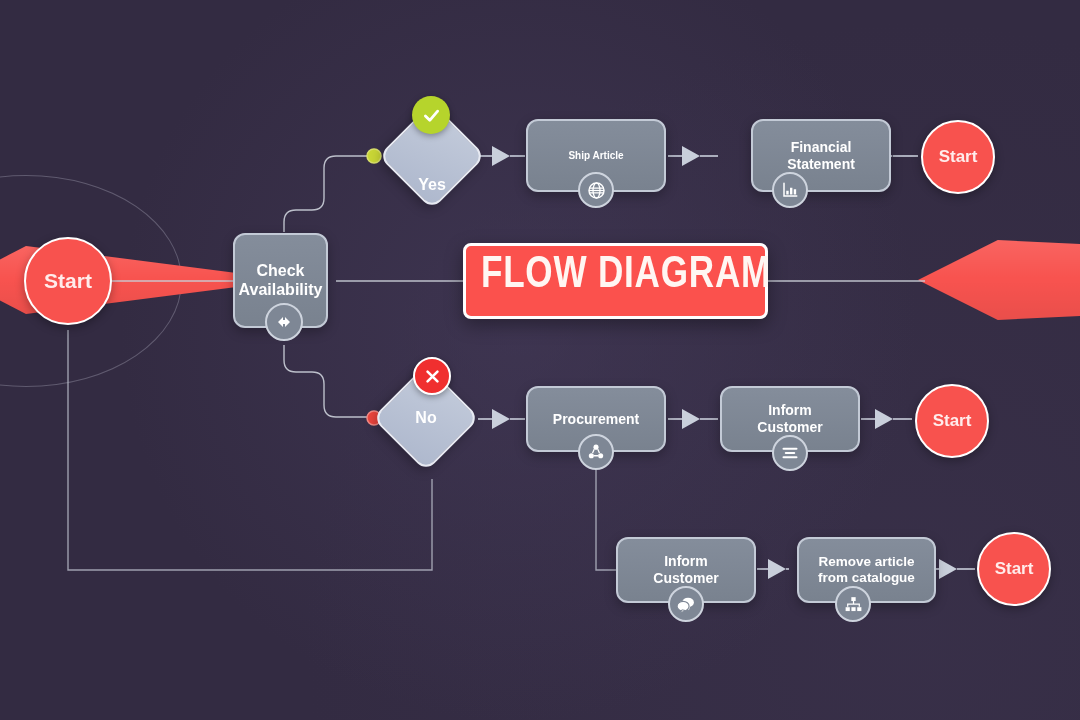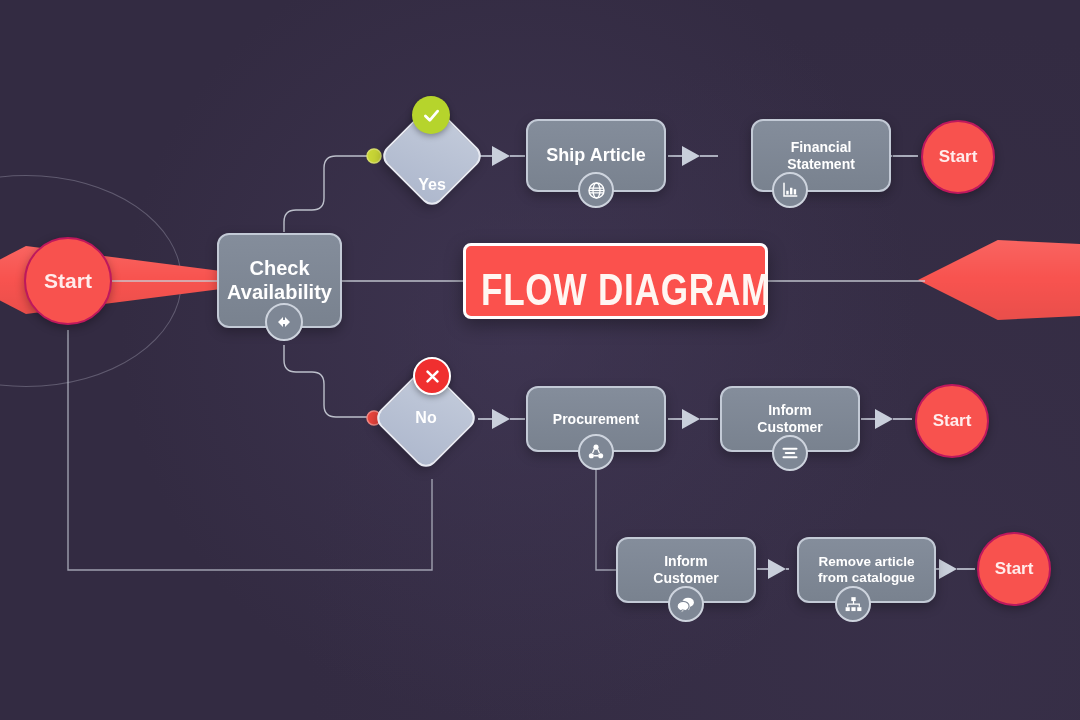--- a/index.html
+++ b/index.html
@@ -62,21 +62,21 @@
     background: linear-gradient(180deg, rgba(255,255,255,0.10) 0%, rgba(255,255,255,0.0) 48%, rgba(0,0,0,0.06) 100%);
   }
   
   .node {
     position: absolute;
     box-sizing: border-box;
   }
   .circle-start {
     border-radius: 50%;
     background: #f8524e;
-    border: 2px solid #be185d;
+    border: 2px solid #ffffff;
     display: flex;
     align-items: center;
     justify-content: center;
     color: #ffeceb;
     font-weight: bold;
     box-shadow: 0 3px 10px rgba(0,0,0,0.30);
   }
   .proc-box {
     border-radius: 12px;
     background: linear-gradient(180deg, #848d9b 0%, #79828f 100%);
@@ -136,21 +136,21 @@
     box-sizing: border-box;
   }
   .chip svg { display: block; }
   
   .title-plate {
     position: absolute;
     background: #fb514d;
     border: 3px solid #ffffff;
     border-radius: 8px;
     display: flex;
-    align-items: flex-end;
+    align-items: flex-start;
     justify-content: center;
     box-shadow: 0 6px 18px rgba(0,0,0,0.35);
     box-sizing: border-box;
     z-index: 4;
     padding-left: 20px;
   }
   .title-text {
     color: #fff6f2;
     font-weight: bold;
     letter-spacing: 1px;
@@ -240,21 +240,21 @@
     </g>
 
     <circle cx="374" cy="156" r="7" fill="#c9d636" stroke="#d9e06a" stroke-width="1.5"></circle>
     <circle cx="374" cy="418" r="7" fill="#f0463f" stroke="#f58b86" stroke-width="1.5"></circle>
   </svg>
 
   <div class="node circle-start" style="left:24px; top:237px; width:88px; height:88px; font-size:21px;">
     <span>Start</span>
   </div>
 
-  <div class="node proc-box" style="left:217px; top:233px; width:125px; height:95px; font-size:20px;">
+  <div class="node proc-box" style="left:233px; top:233px; width:95px; height:95px; font-size:16px;">
     <div>
       <span>Check</span>
       <span>Availability</span>
     </div>
   </div>
   <div class="chip" style="left:265px; top:303px; width:38px; height:38px;">
     <svg width="22" height="14" viewBox="0 0 22 14" aria-hidden="true">
       <path fill="#ffffff" d="M5 7 L10 2 L10 5 L12 5 L12 2 L17 7 L12 12 L12 9 L10 9 L10 12 Z"></path>
       <rect x="8" y="5.6" width="6" height="2.8" fill="#ffffff"></rect>
     </svg>
@@ -263,21 +263,21 @@
   <div class="node diamond-wrap" style="left:394px; top:118px; width:76px; height:76px;align-items:flex-end;">
     <div class="diamond-shape"></div>
     <span class="diamond-label" style="font-size:16px;">Yes</span>
   </div>
   <div class="badge ok" style="left:412px; top:96px; width:38px; height:38px;">
     <svg width="21" height="21" viewBox="0 0 24 24" aria-hidden="true">
       <path fill="none" stroke="#ffffff" stroke-width="3.2" stroke-linecap="round" stroke-linejoin="round" d="M5 12.5 L10 17.5 L19 7"></path>
     </svg>
   </div>
 
-  <div class="node proc-box" style="left:526px; top:119px; width:140px; height:73px; font-size:18px;">
+  <div class="node proc-box" style="left:526px; top:119px; width:140px; height:73px; font-size:10px;">
     <span>Ship Article</span>
   </div>
   <div class="chip" style="left:578px; top:172px; width:36px; height:36px;">
     <svg width="19" height="19" viewBox="0 0 24 24" aria-hidden="true">
       <circle cx="12" cy="12" r="9.5" fill="none" stroke="#ffffff" stroke-width="1.8"></circle>
       <ellipse cx="12" cy="12" rx="4.4" ry="9.5" fill="none" stroke="#ffffff" stroke-width="1.6"></ellipse>
       <line x1="2.5" y1="9" x2="21.5" y2="9" stroke="#ffffff" stroke-width="1.6"></line>
       <line x1="2.5" y1="15" x2="21.5" y2="15" stroke="#ffffff" stroke-width="1.6"></line>
       <line x1="2.5" y1="12" x2="21.5" y2="12" stroke="#ffffff" stroke-width="1.6"></line>
     </svg>

